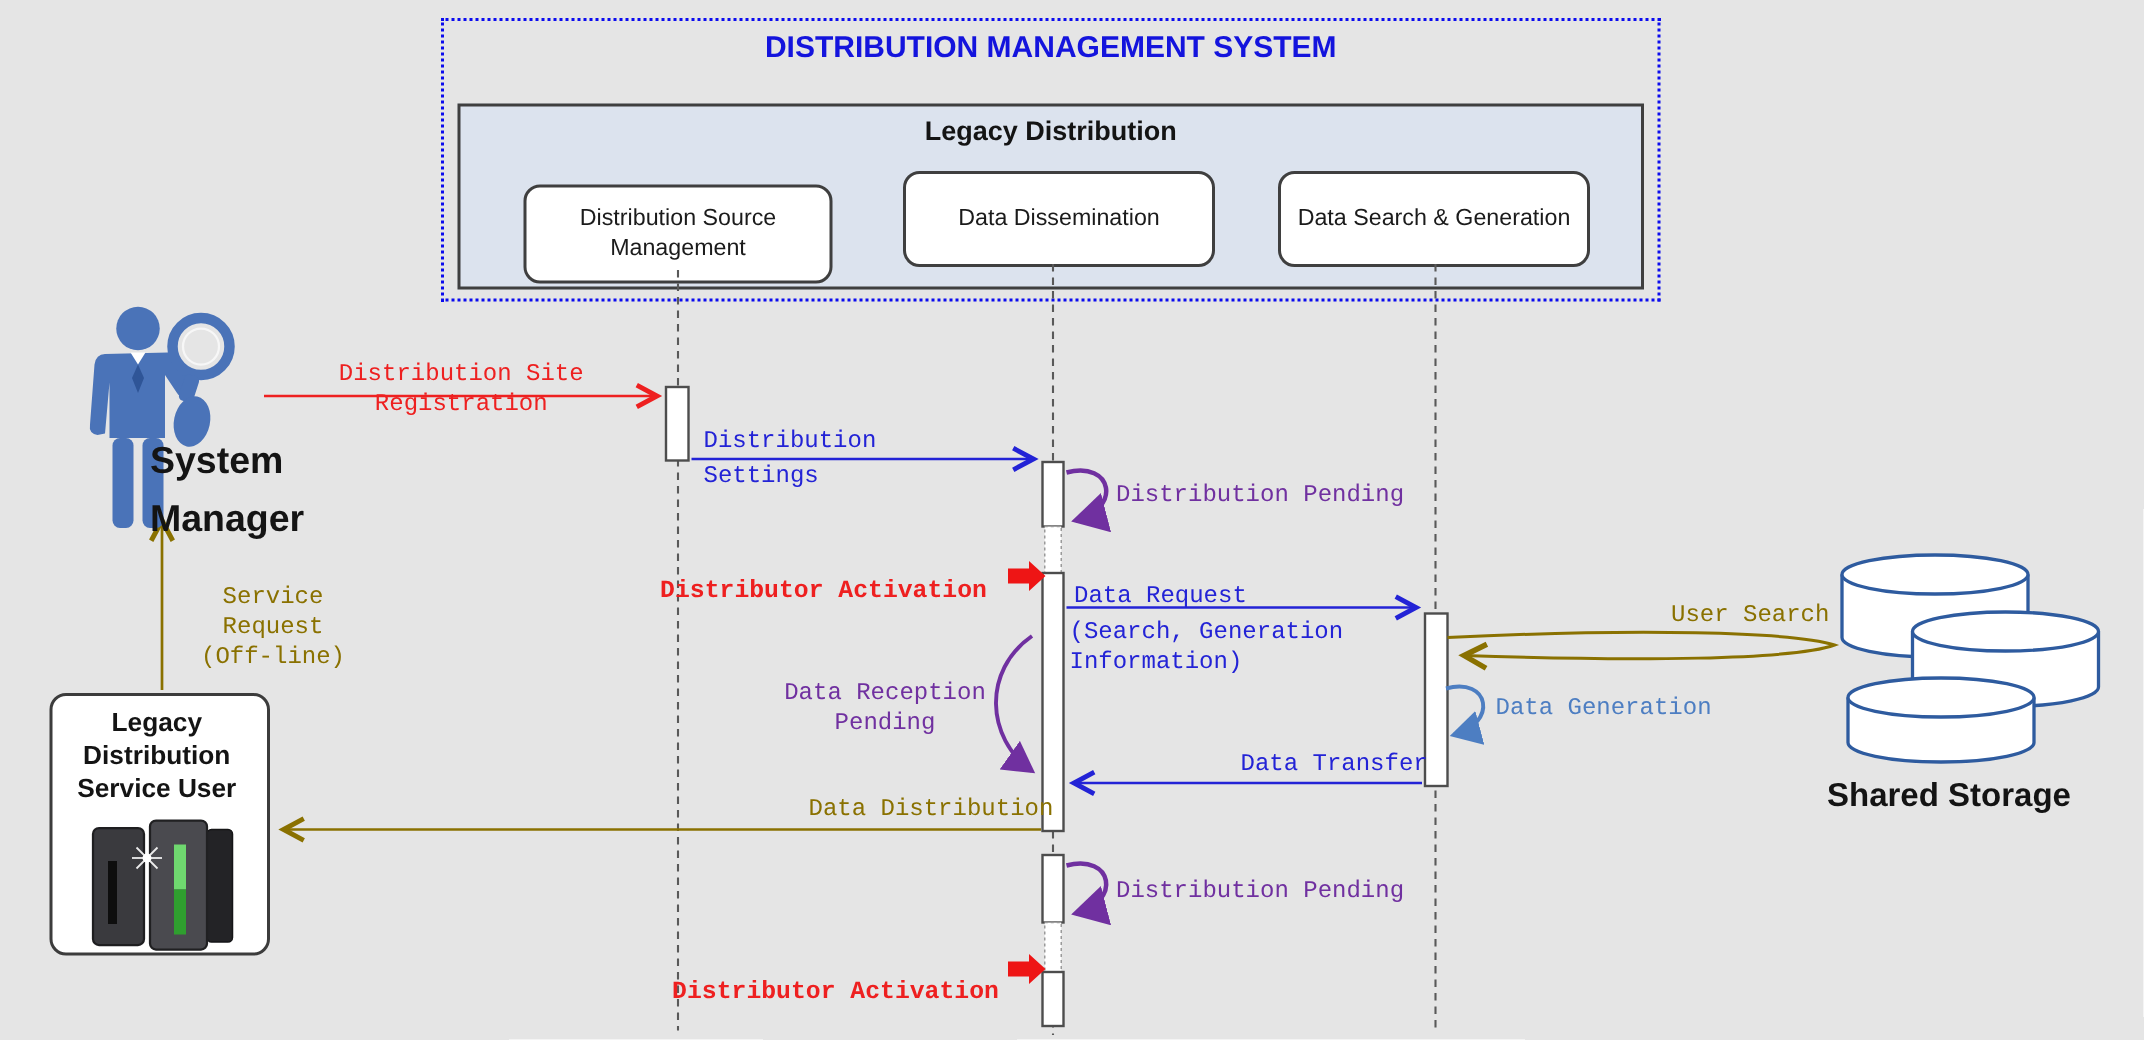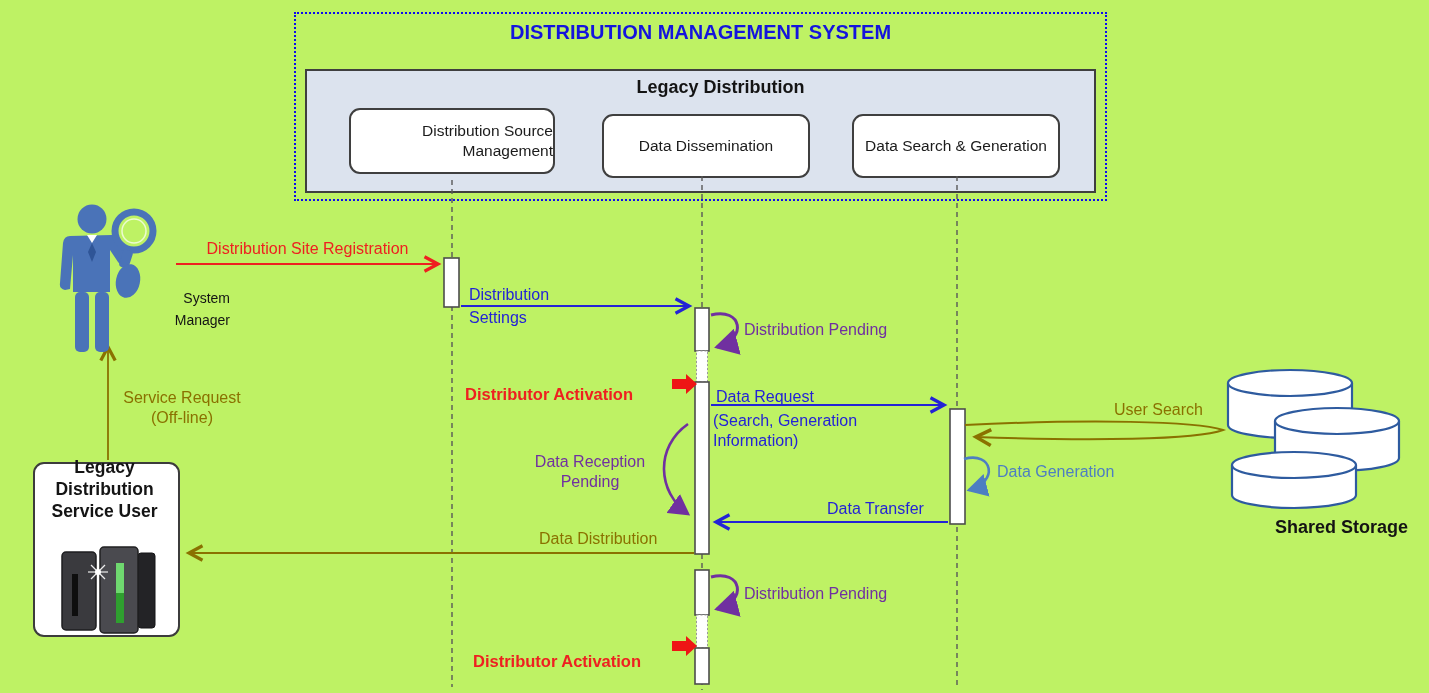--- a/index.html
+++ b/index.html
@@ -1,52 +1,52 @@
 <!DOCTYPE html>
 <html><head>
 <meta charset="utf-8">
 <style>
   html,body{margin:0;padding:0;background:#fff;}
-  .canvas{position:relative;width:1429px;height:693px;background:#bef264;
+  .canvas{position:relative;width:1429px;height:693px;background:#e5e5e5;
           font-family:"Liberation Sans",sans-serif;overflow:hidden;}
   .abs{position:absolute;}
-  .lbl{position:absolute;font-size:16px;line-height:20px;white-space:pre-line;}
+  .lbl{position:absolute;font-size:16px;line-height:20px;white-space:pre-line;font-family:Liberation Mono, monospace;}
   .ctr{text-align:center;}
   .red{color:#ee2020;}
   .blue{color:#2323d6;}
   .purple{color:#7030a0;}
   .olive{color:#8a7100;}
   .steel{color:#4d7ec2;}
   .dms-outer{border:2px dotted #0b0bee;background:transparent;}
   .dms-title{font-weight:bold;font-size:20px;color:#1414dd;text-align:center;letter-spacing:0;}
   .dms-inner{background:#dce3ee;border:2px solid #3f3f3f;}
   .sub-title{font-weight:bold;font-size:18px;color:#141414;text-align:center;}
   .comp{background:#fff;border:2px solid #3f3f3f;border-radius:11px;
         display:flex;align-items:center;justify-content:center;text-align:center;
         font-size:15.5px;line-height:1.3;color:#1b1b1b;}
-  .actor-name{font-weight:normal;font-size:14px;color:#141414;text-align:right;white-space:pre-line;line-height:1.55;}
+  .actor-name{font-weight:bold;font-size:25px;color:#141414;text-align:left;white-space:pre-line;line-height:1.55;}
   .user-box{background:#fff;border:2px solid #3c3c3c;border-radius:11px;}
   .user-title{font-weight:bold;font-size:17.5px;line-height:22px;color:#141414;text-align:center;white-space:pre-line;}
   .act-label .t{display:block;font-weight:bold;font-size:16.5px;}
   .act-label .n{display:block;font-size:14px;}
-  .storage-name{font-weight:bold;font-size:18px;color:#141414;text-align:right;}
+  .storage-name{font-weight:bold;font-size:22px;color:#141414;text-align:left;}
   svg{position:absolute;left:0;top:0;}
 </style>
 </head>
 <body>
 
 <div class="canvas">
 
   <div class="abs dms-outer" style="left:294px;top:12px;width:809px;height:185px;"></div>
   <div class="abs dms-title" style="left:294px;top:21px;width:813px;">DISTRIBUTION MANAGEMENT SYSTEM</div>
 
   <div class="abs dms-inner" style="left:305px;top:69px;width:787px;height:120px;"></div>
-  <div class="abs sub-title" style="left:305px;top:77px;width:791px;padding-left:20px;">Legacy Distribution</div>
+  <div class="abs sub-title" style="left:305px;top:77px;width:791px;">Legacy Distribution</div>
 
-  <div class="abs comp" style="left:349px;top:108px;width:202px;height:62px;text-align:right;">Distribution Source Management</div>
+  <div class="abs comp" style="left:349px;top:123px;width:202px;height:62px;">Distribution Source Management</div>
   <div class="abs comp" style="left:602px;top:114px;width:204px;height:60px;text-align:right;">Data Dissemination</div>
   <div class="abs comp" style="left:852px;top:114px;width:204px;height:60px;">Data Search &amp; Generation</div>
 
   <div class="abs user-box" style="left:33px;top:462px;width:143px;height:171px;"></div>
 
   <svg width="1429" height="693">
     <defs>
       <marker id="mb" orient="auto" markerWidth="12" markerHeight="12" refX="8.5" refY="5">
         <path d="M1,1 L8.5,5 L1,9" fill="none" stroke="#2323d6" stroke-width="1.8"></path>
       </marker>
@@ -176,19 +176,19 @@
     <span class="t">Distributor Activation</span>
     <span class="n">(N+1-th Distribution Timing)</span>
   </div>
 
   <div class="lbl olive ctr" style="left:112px;top:388px;width:140px;">Service Request
 (Off-line)</div>
 
   <div class="abs actor-name" style="left:100px;top:288px;width:130px;">System
 Manager</div>
 
-  <div class="abs user-title" style="left:37px;top:456px;width:135px;">Legacy
+  <div class="abs user-title" style="left:37px;top:470px;width:135px;">Legacy
 Distribution
 Service User</div>
 
   <div class="abs storage-name" style="left:1218px;top:517px;width:190px;">Shared Storage</div>
 
 </div>
 
 </body></html>

